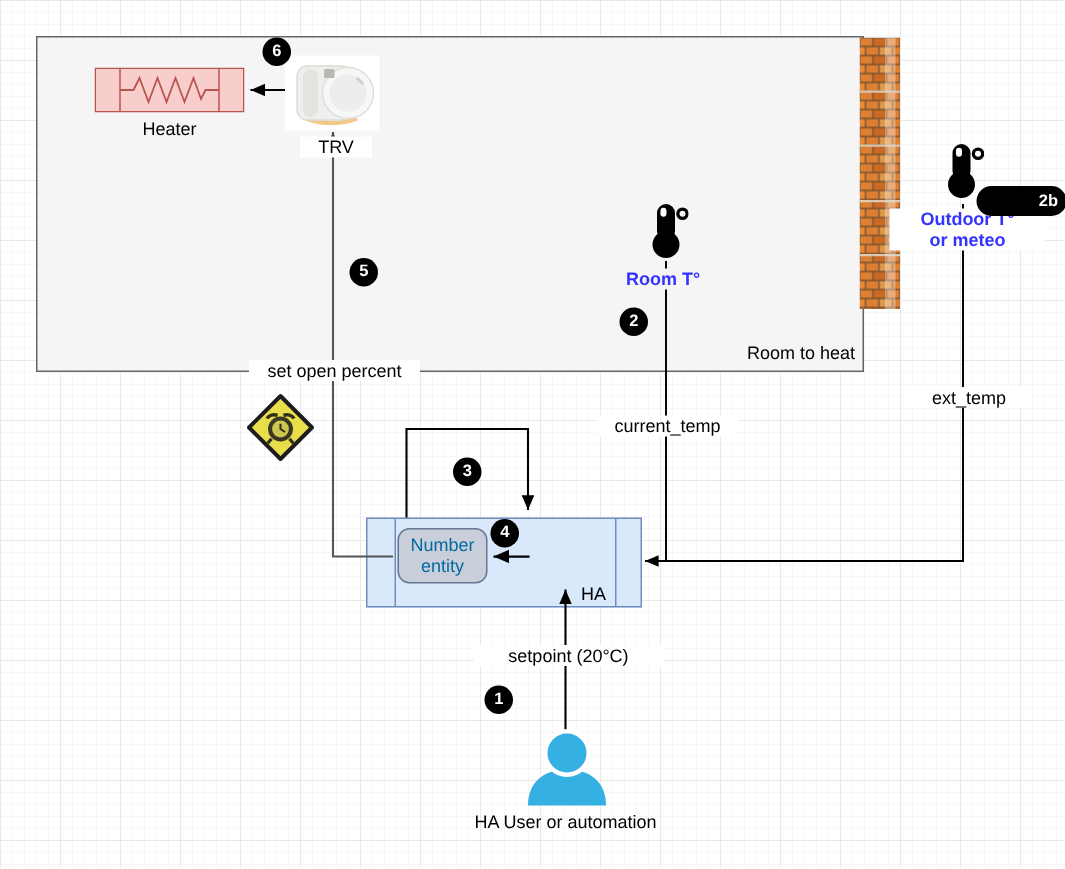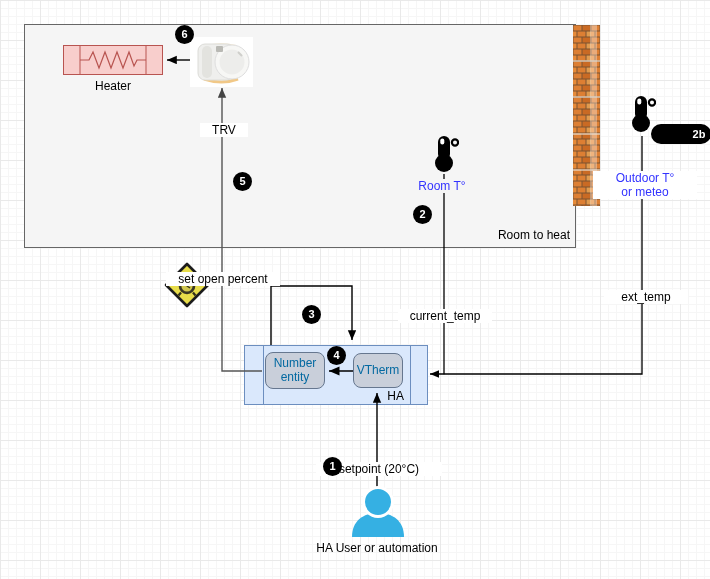--- a/index.html
+++ b/index.html
@@ -29,22 +29,22 @@
   .habox .vline{position:absolute;top:0;bottom:0;width:0;border-left:1px solid var(--ha-stroke,#6c8ebf);}
   .innerbox{
     background:var(--entity-fill,#c9cfda);border:1px solid var(--entity-stroke,#66778f);
     border-radius:8px;box-sizing:border-box;z-index:4;
     display:flex;align-items:center;justify-content:center;text-align:center;
     font-size:12px;color:#0369a1;line-height:1.15;
   }
   .numberentity{left:265px;top:352px;width:60px;height:37px;}
   .vtherm{left:353px;top:353px;width:50px;height:35px;}
   .lbl{z-index:6;font-size:12px;color:#000;text-align:center;line-height:1.18;white-space:nowrap;}
-  .lbl.bgw{background:#fff;padding:0 2px;margin-top:32px;}
-  .lbl.blue{color:var(--temp-label,#3333ff);}
+  .lbl.bgw{background:#fff;padding:0 2px;}
+  .lbl.blue{color:var(--temp-label,#3333ff);font-weight:bold;}
   .badge{
     z-index:7;background:var(--badge-bg,#000);color:var(--badge-text,#fff);
     width:19px;height:19px;border-radius:50%;
     display:flex;align-items:center;justify-content:center;
     font-size:11px;font-weight:bold;line-height:1;
   }
   .badge.wide{width:24px;height:20px;border-radius:10px;padding-left:36px;}
   .trvimg{left:190px;top:37px;width:63px;height:50px;background:#fff;z-index:6;}
 </style>
 </head>
@@ -74,23 +74,20 @@
       <line x1="0" y1="145" x2="27" y2="145"></line>
     </g>
   </svg>
 
   <div class="abs habox">
     <div class="vline" style="left:18px"></div>
     <div class="vline" style="left:165px"></div>
   </div>
   <div class="abs innerbox numberentity">
     <span><span>Number</span><br><span>entity</span></span>
-  </div>
-  <div class="abs innerbox vtherm">
-    <span>VTherm</span>
   </div>
 
   <svg class="abs connectors" width="710" height="579">
     <defs>
       <marker id="arB" markerWidth="8" markerHeight="8" refX="7" refY="3" orient="auto">
         <path d="M0,0 L7,3 L0,6 Z" fill="#000"></path>
       </marker>
       <marker id="arG" markerWidth="8" markerHeight="8" refX="7" refY="3" orient="auto">
         <path d="M0,0 L7,3 L0,6 Z" fill="#444"></path>
       </marker>

